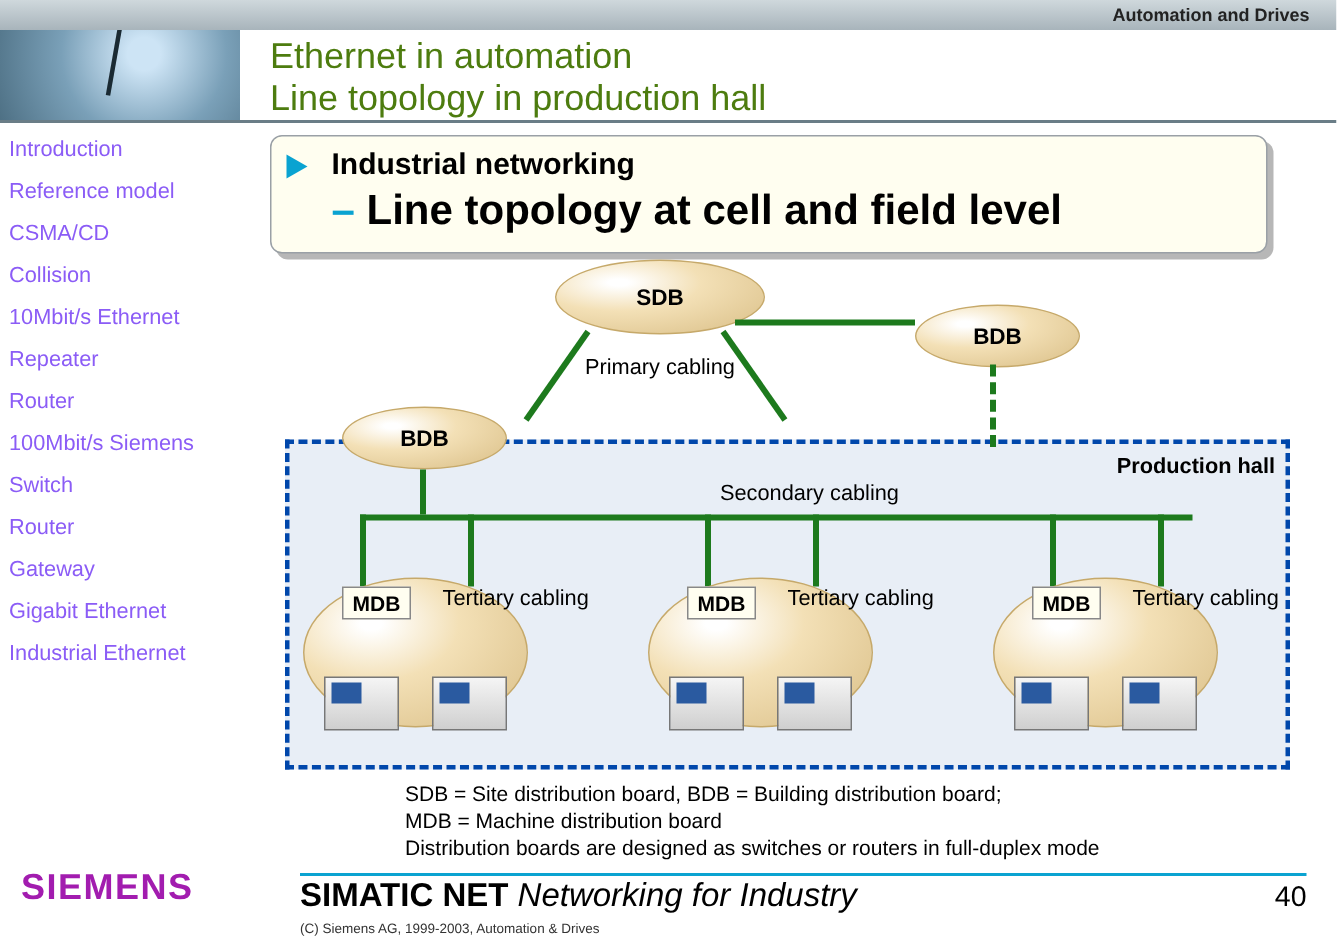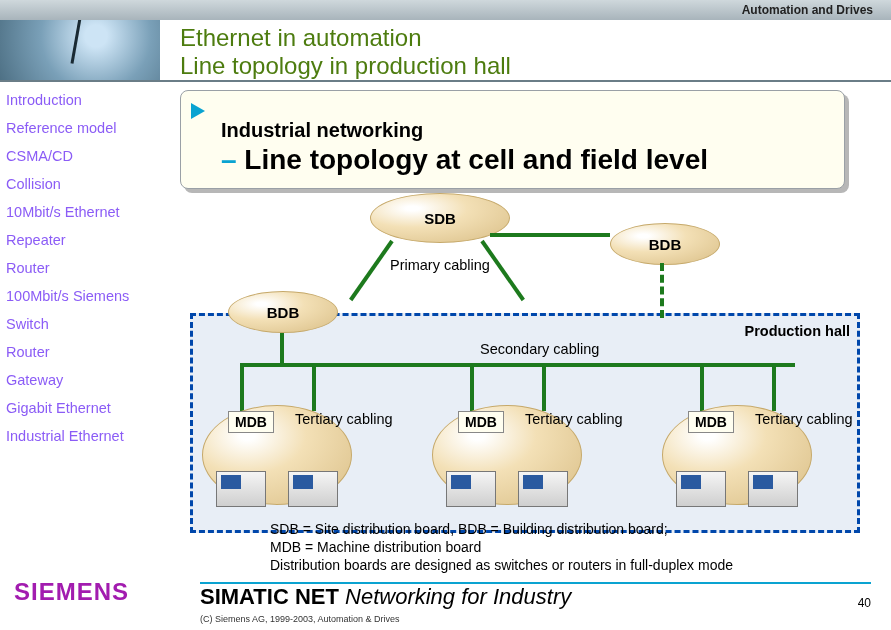--- a/index.html
+++ b/index.html
@@ -79,21 +79,21 @@
     border-radius: 8px;
     box-shadow: 4px 4px 0 #b7b7b7;
   }
   .callout .arrow{
     position:absolute; left:10px; top:12px;
     width:0;height:0;
     border-top:8px solid transparent;
     border-bottom:8px solid transparent;
     border-left:14px solid #0aa3d1;
   }
-  .callout h3{ font-size:20px; font-weight:bold;margin-top:20px;}
+  .callout h3{ font-size:20px; font-weight:bold;}
   .callout .sub{ font-size:28px; font-weight:bold; margin-top:2px;}
   .callout .sub .dash{ color:#0aa3d1; }
   .diagram {
     position: relative;
     width: 690px;
     height: 350px;
     margin-top: 4px;
   }
   .ellipse{
     position:absolute;
@@ -171,21 +171,21 @@
   }
   .foottitle b{ font-weight:bold; }
   .copyright{
     position:absolute;
     left:200px; bottom:6px;
     font-size:9px; color:#333;
   }
   .pagenum{
     position:absolute;
     right:20px; bottom:20px;
-    font-size:12px;
+    font-size:19px;
     text-align:center;
   }
 </style>
 </head>
 <body>
 
 <div class="topbar">Automation and Drives</div>
 
 <div class="header">
   <div class="header-img"></div>

